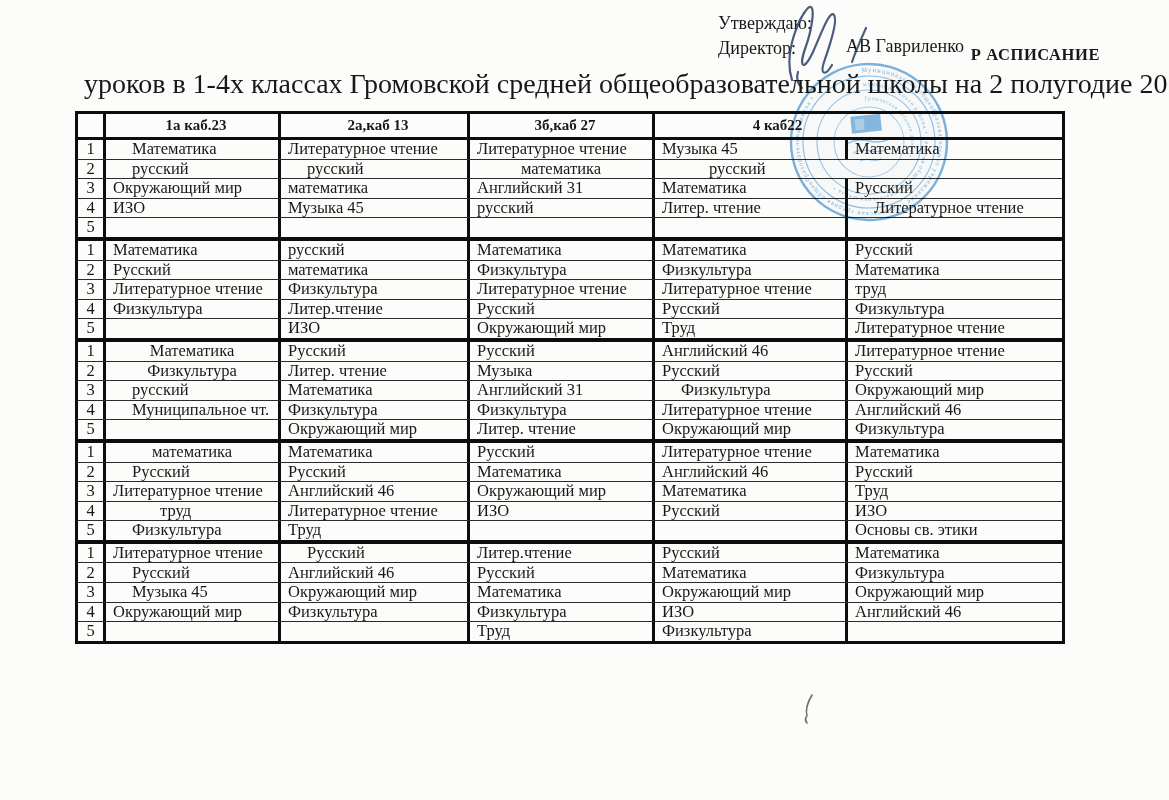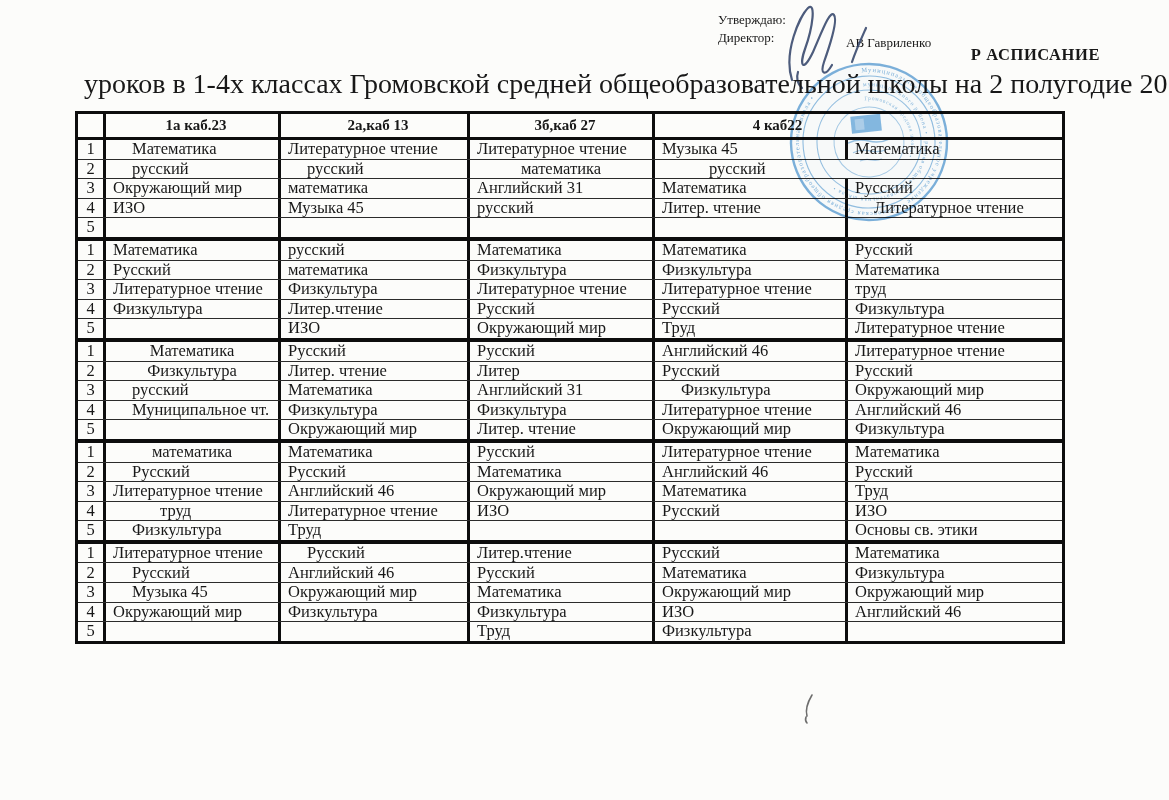--- a/index.html
+++ b/index.html
@@ -12,21 +12,21 @@
   body{background:#e8e8e8;}
   .scan{
     position:relative;
     width:1169px;height:800px;
     background:#fcfcfa;
     overflow:hidden;
     font-family:"Liberation Serif","DejaVu Serif",serif;
     color:var(--ink);
   }
   
-  .approval{position:absolute;left:718px;top:11px;font-size:13px;line-height:1.38;}
+  .approval{position:absolute;left:718px;top:11px;font-size:18px;line-height:1.38;}
   .approval .signer{position:absolute;left:128px;top:23px;white-space:nowrap;}
   .sig-svg{position:absolute;left:772px;top:0;pointer-events:none;}
   
   .title1{position:absolute;left:0;top:45px;width:1100px;text-align:right;
           font-weight:bold;font-size:16.5px;letter-spacing:.6px;}
   .title2{position:absolute;left:84px;top:68px;width:1060px;font-size:28px;white-space:nowrap;text-align:center;}
   
   .tbl{
     position:absolute;left:75px;top:111px;width:990px;
     border:3px solid var(--bd);
@@ -178,21 +178,21 @@
           <div class="f-c">Математика</div>
           <div>Русский</div>
           <div>Русский</div>
           <div>Английский 46</div>
           <div>Литературное чтение</div>
         </div>
         <div class="row d-row">
           <div class="cell-num">2</div>
           <div class="f-c">Физкультура</div>
           <div>Литер. чтение</div>
-          <div>Литер</div>
+          <div>Музыка</div>
           <div>Русский</div>
           <div>Русский</div>
         </div>
         <div class="row d-row">
           <div class="cell-num">3</div>
           <div class="f-i1">русский</div>
           <div>Математика</div>
           <div>Английский 31</div>
           <div class="f-i1">Физкультура</div>
           <div>Окружающий мир</div>

